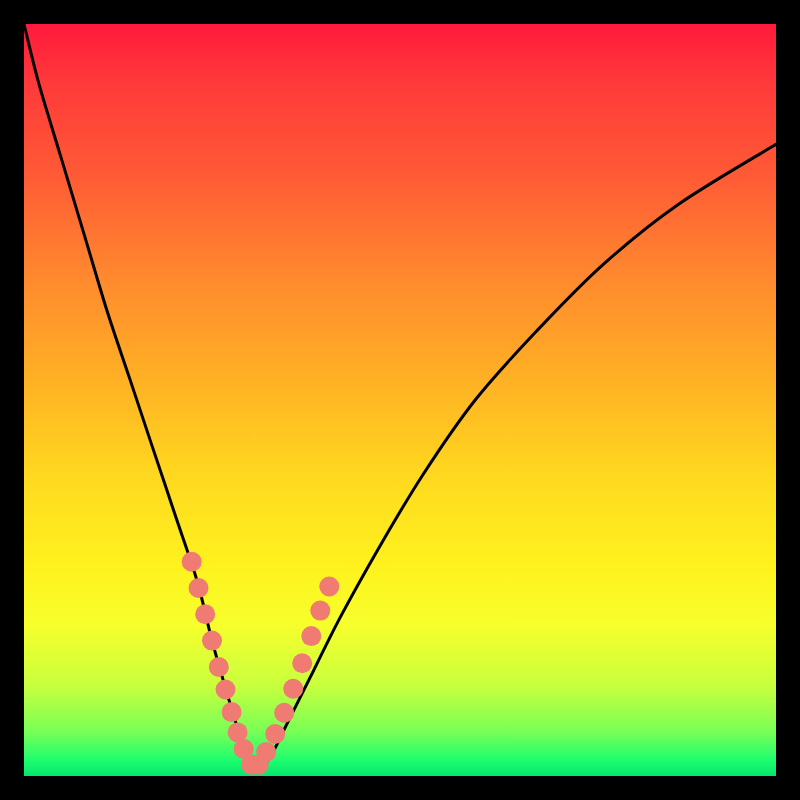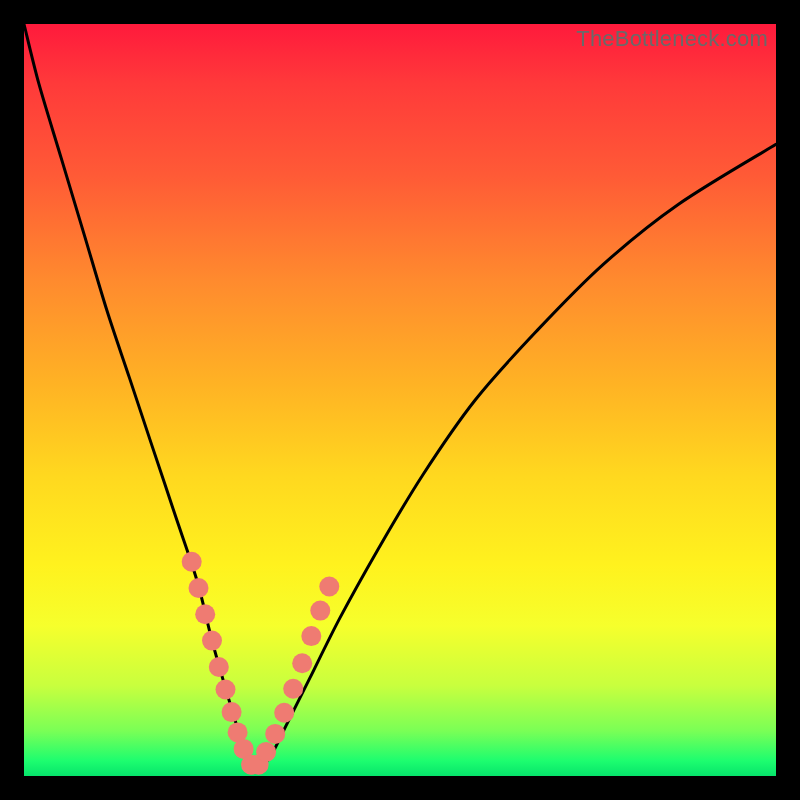--- a/index.html
+++ b/index.html
@@ -67,21 +67,20 @@
   .dot {
     fill: #ef7b72;
     stroke: none;
   }
 </style>
 </head>
 <body>
 
 <div class="frame">
   <div class="plot">
-    <div class="watermark">TheBottleneck.com</div>
     <svg class="overlay" viewBox="0 0 752 752" preserveAspectRatio="none">
       <path id="curve-path" class="curve" d="M 0.0 0.0 C 2.5 10.0, 8.8 37.6, 15.0 60.2 C 21.3 82.7, 30.1 110.3, 37.6 135.4 C 45.1 160.4, 52.6 185.5, 60.2 210.6 C 67.7 235.6, 75.2 261.9, 82.7 285.8 C 90.2 309.6, 97.8 330.9, 105.3 353.4 C 112.8 376.0, 120.3 398.6, 127.8 421.1 C 135.4 443.7, 142.9 466.2, 150.4 488.8 C 157.9 511.4, 166.7 535.2, 173.0 556.5 C 179.2 577.8, 183.0 597.8, 188.0 616.6 C 193.0 635.4, 198.7 654.2, 203.0 669.3 C 207.4 684.3, 211.2 696.9, 214.3 706.9 C 217.5 716.9, 219.3 723.4, 221.8 729.4 C 224.3 735.5, 226.9 740.7, 229.4 743.0 C 231.9 745.2, 233.7 745.2, 236.9 743.0 C 240.0 740.7, 243.8 736.7, 248.2 729.4 C 252.5 722.2, 256.9 711.9, 263.2 699.4 C 269.5 686.8, 277.0 671.8, 285.8 654.2 C 294.5 636.7, 304.6 615.4, 315.8 594.1 C 327.1 572.8, 339.7 550.2, 353.4 526.4 C 367.2 502.6, 382.3 476.3, 398.6 451.2 C 414.9 426.1, 432.4 399.8, 451.2 376.0 C 470.0 352.2, 490.1 330.9, 511.4 308.3 C 532.7 285.8, 555.2 261.9, 579.0 240.6 C 602.9 219.3, 625.4 200.5, 654.2 180.5 C 683.1 160.4, 735.7 130.3, 752.0 120.3"></path>
       <g id="dots-group">
           <circle cx="167.7" cy="537.7" r="10" class="dot"></circle>
           <circle cx="174.5" cy="564.0" r="10" class="dot"></circle>
           <circle cx="181.2" cy="590.3" r="10" class="dot"></circle>
           <circle cx="188.0" cy="616.6" r="10" class="dot"></circle>
           <circle cx="194.8" cy="643.0" r="10" class="dot"></circle>
           <circle cx="201.5" cy="665.5" r="10" class="dot"></circle>
           <circle cx="207.6" cy="688.1" r="10" class="dot"></circle>

